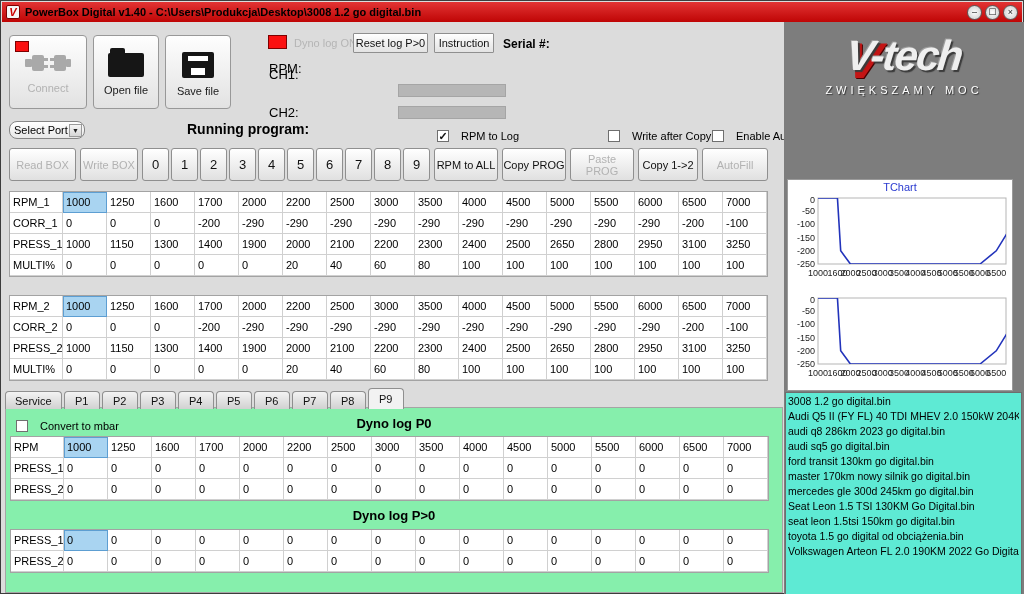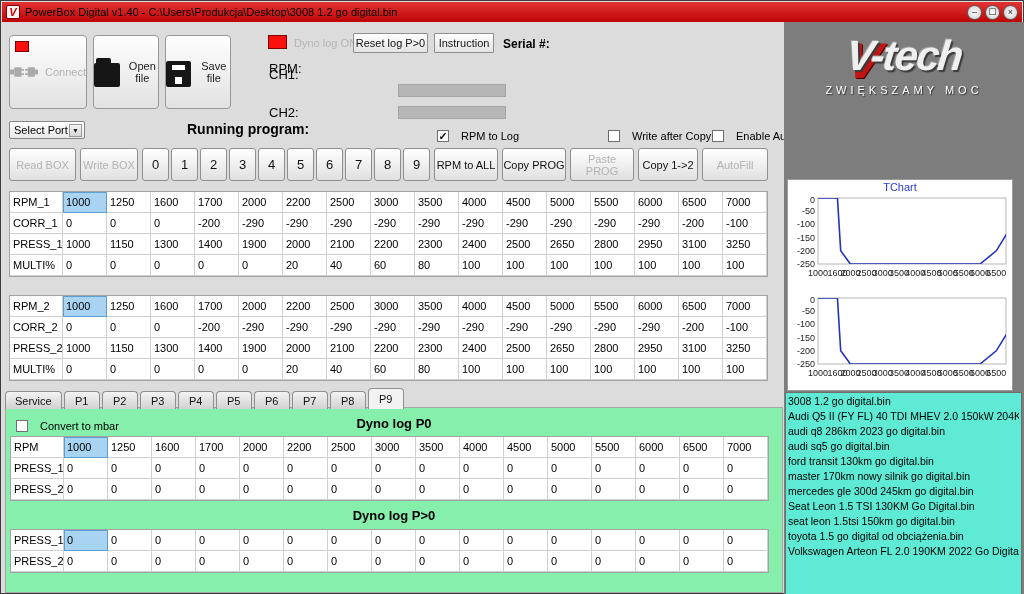--- a/index.html
+++ b/index.html
@@ -5,28 +5,28 @@
   * { margin:0; padding:0; box-sizing:border-box; }
   html,body { width:1024px; height:594px; overflow:hidden; }
   body { font-family:"Liberation Sans", sans-serif; font-size:11px; background:#888; }
   .window { position:absolute; left:0; top:0; width:1024px; height:594px; background:#dcdcdc; border:1px solid #3c3c3c; }
 
   
   .titlebar { position:absolute; left:1px; top:1px; right:1px; height:20px;
     background:linear-gradient(#e23434,#bf0505); display:flex; align-items:center; padding:0 4px; gap:5px; }
   .app-icon { width:14px; height:14px; background:#f5f5f5; border:1px solid #7a0000; border-radius:2px;
     color:#c00; font-weight:bold; font-size:11px; display:flex; align-items:center; justify-content:center; font-style:italic; }
-  .wtitle { font-weight:normal; color:#000; font-size:11px; white-space:nowrap; }
+  .wtitle { font-weight:bold; color:#000; font-size:11px; white-space:nowrap; }
   .win-controls { margin-left:auto; display:flex; gap:3px; }
   .winbtn { width:15px; height:15px; border-radius:50%; background:radial-gradient(#fdfdfd,#c9c9c9);
     border:1px solid #5a5a5a; font-size:9px; line-height:1; color:#1a1a1a; display:flex; align-items:center; justify-content:center; }
 
   
   .bigbtn { position:absolute; border:1px solid #989898; border-radius:4px;
-    background:linear-gradient(#fefefe,#e2e2e2); display:flex; align-items:center;
+    background:linear-gradient(#fefefe,#e2e2e2); display:flex; flex-direction:column; align-items:center;
     justify-content:center; gap:7px; cursor:default; }
   .biglabel { font-size:11px; color:#1a1a1a; }
   .bigbtn.disabled .biglabel { color:#b2b2b2; }
   .conn-ind { position:absolute; left:5px; top:5px; width:14px; height:11px; background:#fb1010; border:1px solid #7d0000; }
   .red-ind { position:absolute; width:19px; height:14px; background:#fb1010; border:1px solid #7d0000; }
   .folder-icon { width:36px; height:24px; background:#161616; border-radius:2px; position:relative; margin-top:5px; }
   .folder-icon::before { content:""; position:absolute; top:-5px; left:2px; width:15px; height:5px; background:#161616; border-radius:2px 2px 0 0; }
   .save-icon { width:32px; height:26px; background:#161616; border-radius:2px; position:relative; margin-top:4px; }
   .save-icon::before { content:""; position:absolute; top:4px; left:6px; right:6px; height:5px; background:#fff; }
   .save-icon::after { content:""; position:absolute; bottom:3px; left:9px; right:9px; height:7px; background:#fff; }
@@ -40,21 +40,21 @@
     display:flex; align-items:center; justify-content:center; cursor:default; }
   .btn.disabled, .sbtn.disabled { color:#b2b2b2; }
   .digits { position:absolute; left:141px; top:147px; display:flex; gap:2px; }
   .digits .btn { position:static; width:27px; height:33px; font-size:13px; }
 
   .lab13 { position:absolute; font-size:13px; color:#000; }
   .grayed { color:#b5b5b5; }
   .bold { font-weight:bold; }
   .chbar { position:absolute; width:108px; height:13px; background:#b6b6b6; border:1px solid #a5a5a5; }
 
-  .select { position:absolute; width:76px; height:18px; border:1px solid #858585; border-radius:2px;
+  .select { position:absolute; width:76px; height:18px; border:1px solid #858585; border-radius:8px;
     background:linear-gradient(#ffffff,#e8e8e8); display:flex; align-items:center; justify-content:space-between;
     padding:0 2px 0 4px; font-size:11px; }
   .sel-arrow { font-size:7px; width:13px; height:13px; background:linear-gradient(#f6f6f6,#d6d6d6);
     border:1px solid #9a9a9a; display:flex; align-items:center; justify-content:center; color:#222; }
 
   .cb { position:absolute; display:flex; align-items:center; gap:12px; font-size:11px; color:#000; }
   .cbbox { width:12px; height:12px; background:#fff; border:1px solid #6f6f6f; display:flex; align-items:center; justify-content:center; }
   .cbbox.checked::after { content:"✓"; color:#111; font-size:11px; font-weight:bold; line-height:1; }
 
   

